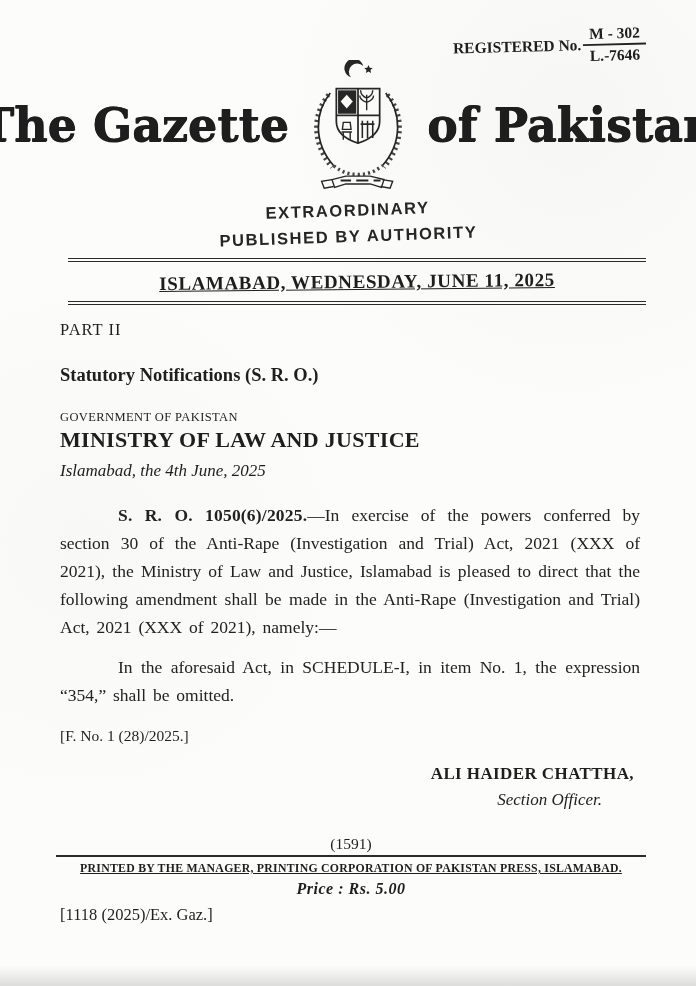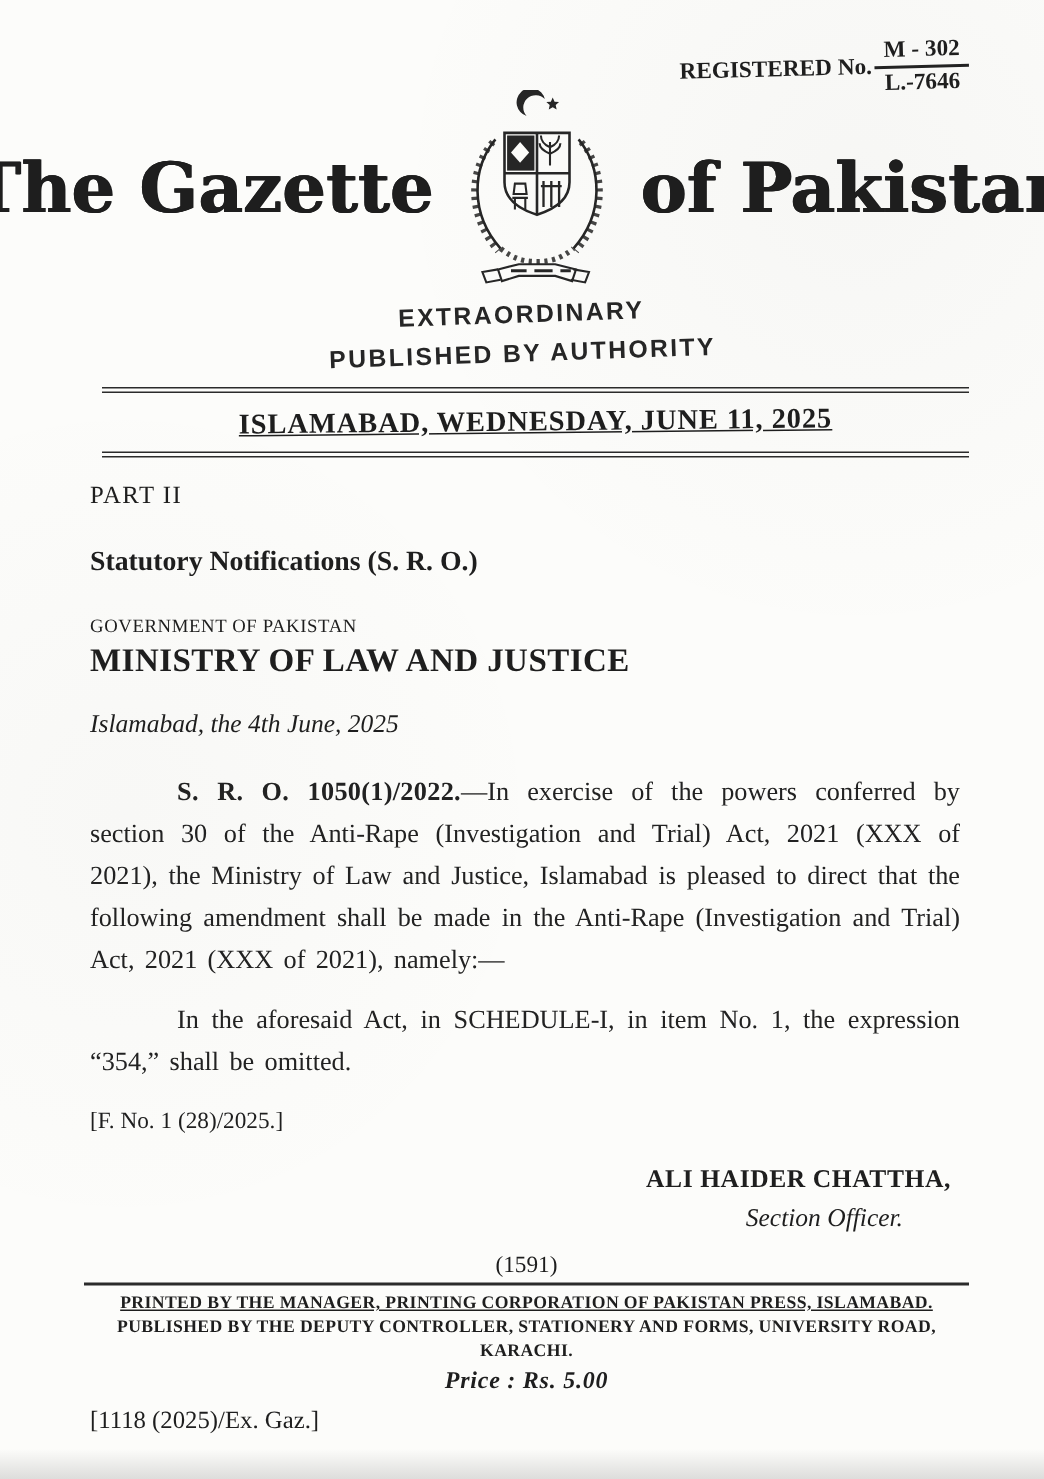--- a/index.html
+++ b/index.html
@@ -65,21 +65,21 @@
   }
 
   
   .doc { position:absolute; top:316px; left:60px; right:56px; }
   .center { text-align:left; }
   .part { font-size:16.5px; letter-spacing:1px; margin-top:4px; }
   .sro-heading { font-size:18.5px; font-weight:bold; margin-top:25px; }
   .govt { font-size:12.5px; letter-spacing:0.4px; margin-top:24px; }
   .ministry { font-size:22px; font-weight:bold; letter-spacing:0.3px; margin-top:2px; }
   .notif { font-size:16.5px; letter-spacing:1.2px; margin-top:24px; }
-  .dateline { font-style:italic; font-size:17px; margin-top:20px; }
+  .dateline { font-style:italic; font-size:17px; margin-top:8px; }
   .para {
     margin-top:20px; font-size:17.5px; line-height:28px;
     text-align:justify; text-indent:58px; word-spacing:2.5px; color:#222;
   }
   .para + .para { margin-top:12px; }
   .para b { letter-spacing:0.2px; }
   .fileno { margin-top:18px; font-size:15.5px; }
   .signature { margin-top:16px; text-align:right; font-size:17px; line-height:1.5; }
   .sig-name { padding-right:6px; letter-spacing:0.4px;font-weight:bold; }
   .sig-title { font-style:italic; padding-right:38px; }
@@ -154,34 +154,33 @@
     <div class="rule-double"></div>
   </div>
 
   <div class="doc">
     <div class="center part">PART II</div>
     <div class="center sro-heading">Statutory Notifications (S. R. O.)</div>
     <div class="center govt">GOVERNMENT OF PAKISTAN</div>
     <div class="center ministry">MINISTRY OF LAW AND JUSTICE</div>
     <div class="center dateline">Islamabad, the 4th June, 2025</div>
 
-    <p class="para"><b>S. R. O. 1050(1)/2022.</b><span>—In exercise of the powers conferred by section 30 of the Anti-Rape (Investigation and Trial) Act, 2021 (XXX of 2021), the Ministry of Law and Justice, Islamabad is pleased to direct that the following amendment shall be made in the Anti-Rape (Investigation and Trial) Act, 2021 (XXX of 2021), namely:—</span></p>
+    <p class="para"><b>S. R. O. 1050(6)/2025.</b><span>—In exercise of the powers conferred by section 30 of the Anti-Rape (Investigation and Trial) Act, 2021 (XXX of 2021), the Ministry of Law and Justice, Islamabad is pleased to direct that the following amendment shall be made in the Anti-Rape (Investigation and Trial) Act, 2021 (XXX of 2021), namely:—</span></p>
 
     <p class="para">In the aforesaid Act, in SCHEDULE-I, in item No. 1, the expression “354,” shall be omitted.</p>
 
     <div class="fileno">[F. No. 1 (28)/2025.]</div>
 
     <div class="signature">
       <div class="sig-name">ALI HAIDER CHATTHA,</div>
       <div class="sig-title">Section Officer.</div>
     </div>
   </div>
 
   <div class="footer">
     <div class="pageno">(1591)</div>
     <div class="footer-rule"></div>
     <div class="imprint first">PRINTED BY THE MANAGER, PRINTING CORPORATION OF PAKISTAN PRESS, ISLAMABAD.</div>
-    <div class="imprint">PUBLISHED BY THE DEPUTY CONTROLLER, STATIONERY AND FORMS, UNIVERSITY ROAD, KARACHI.</div>
     <div class="price">Price : Rs. 5.00</div>
     <div class="citation">[1118 (2025)/Ex. Gaz.]</div>
   </div>
 
 </div>
 
 </body></html>

